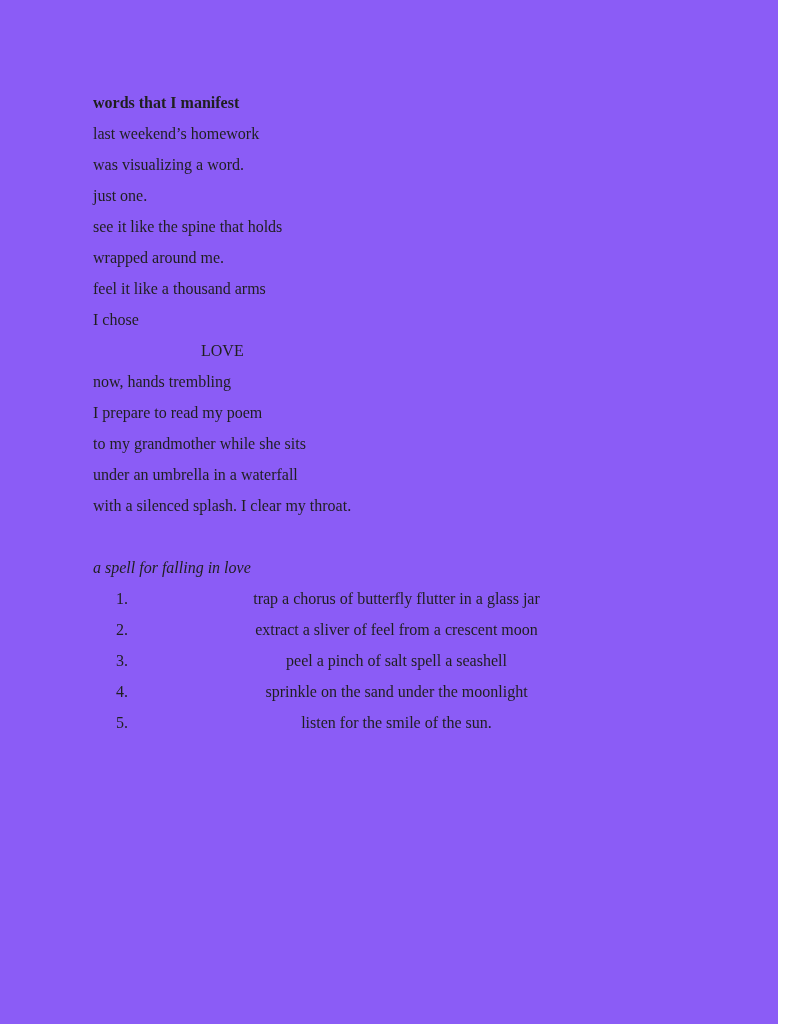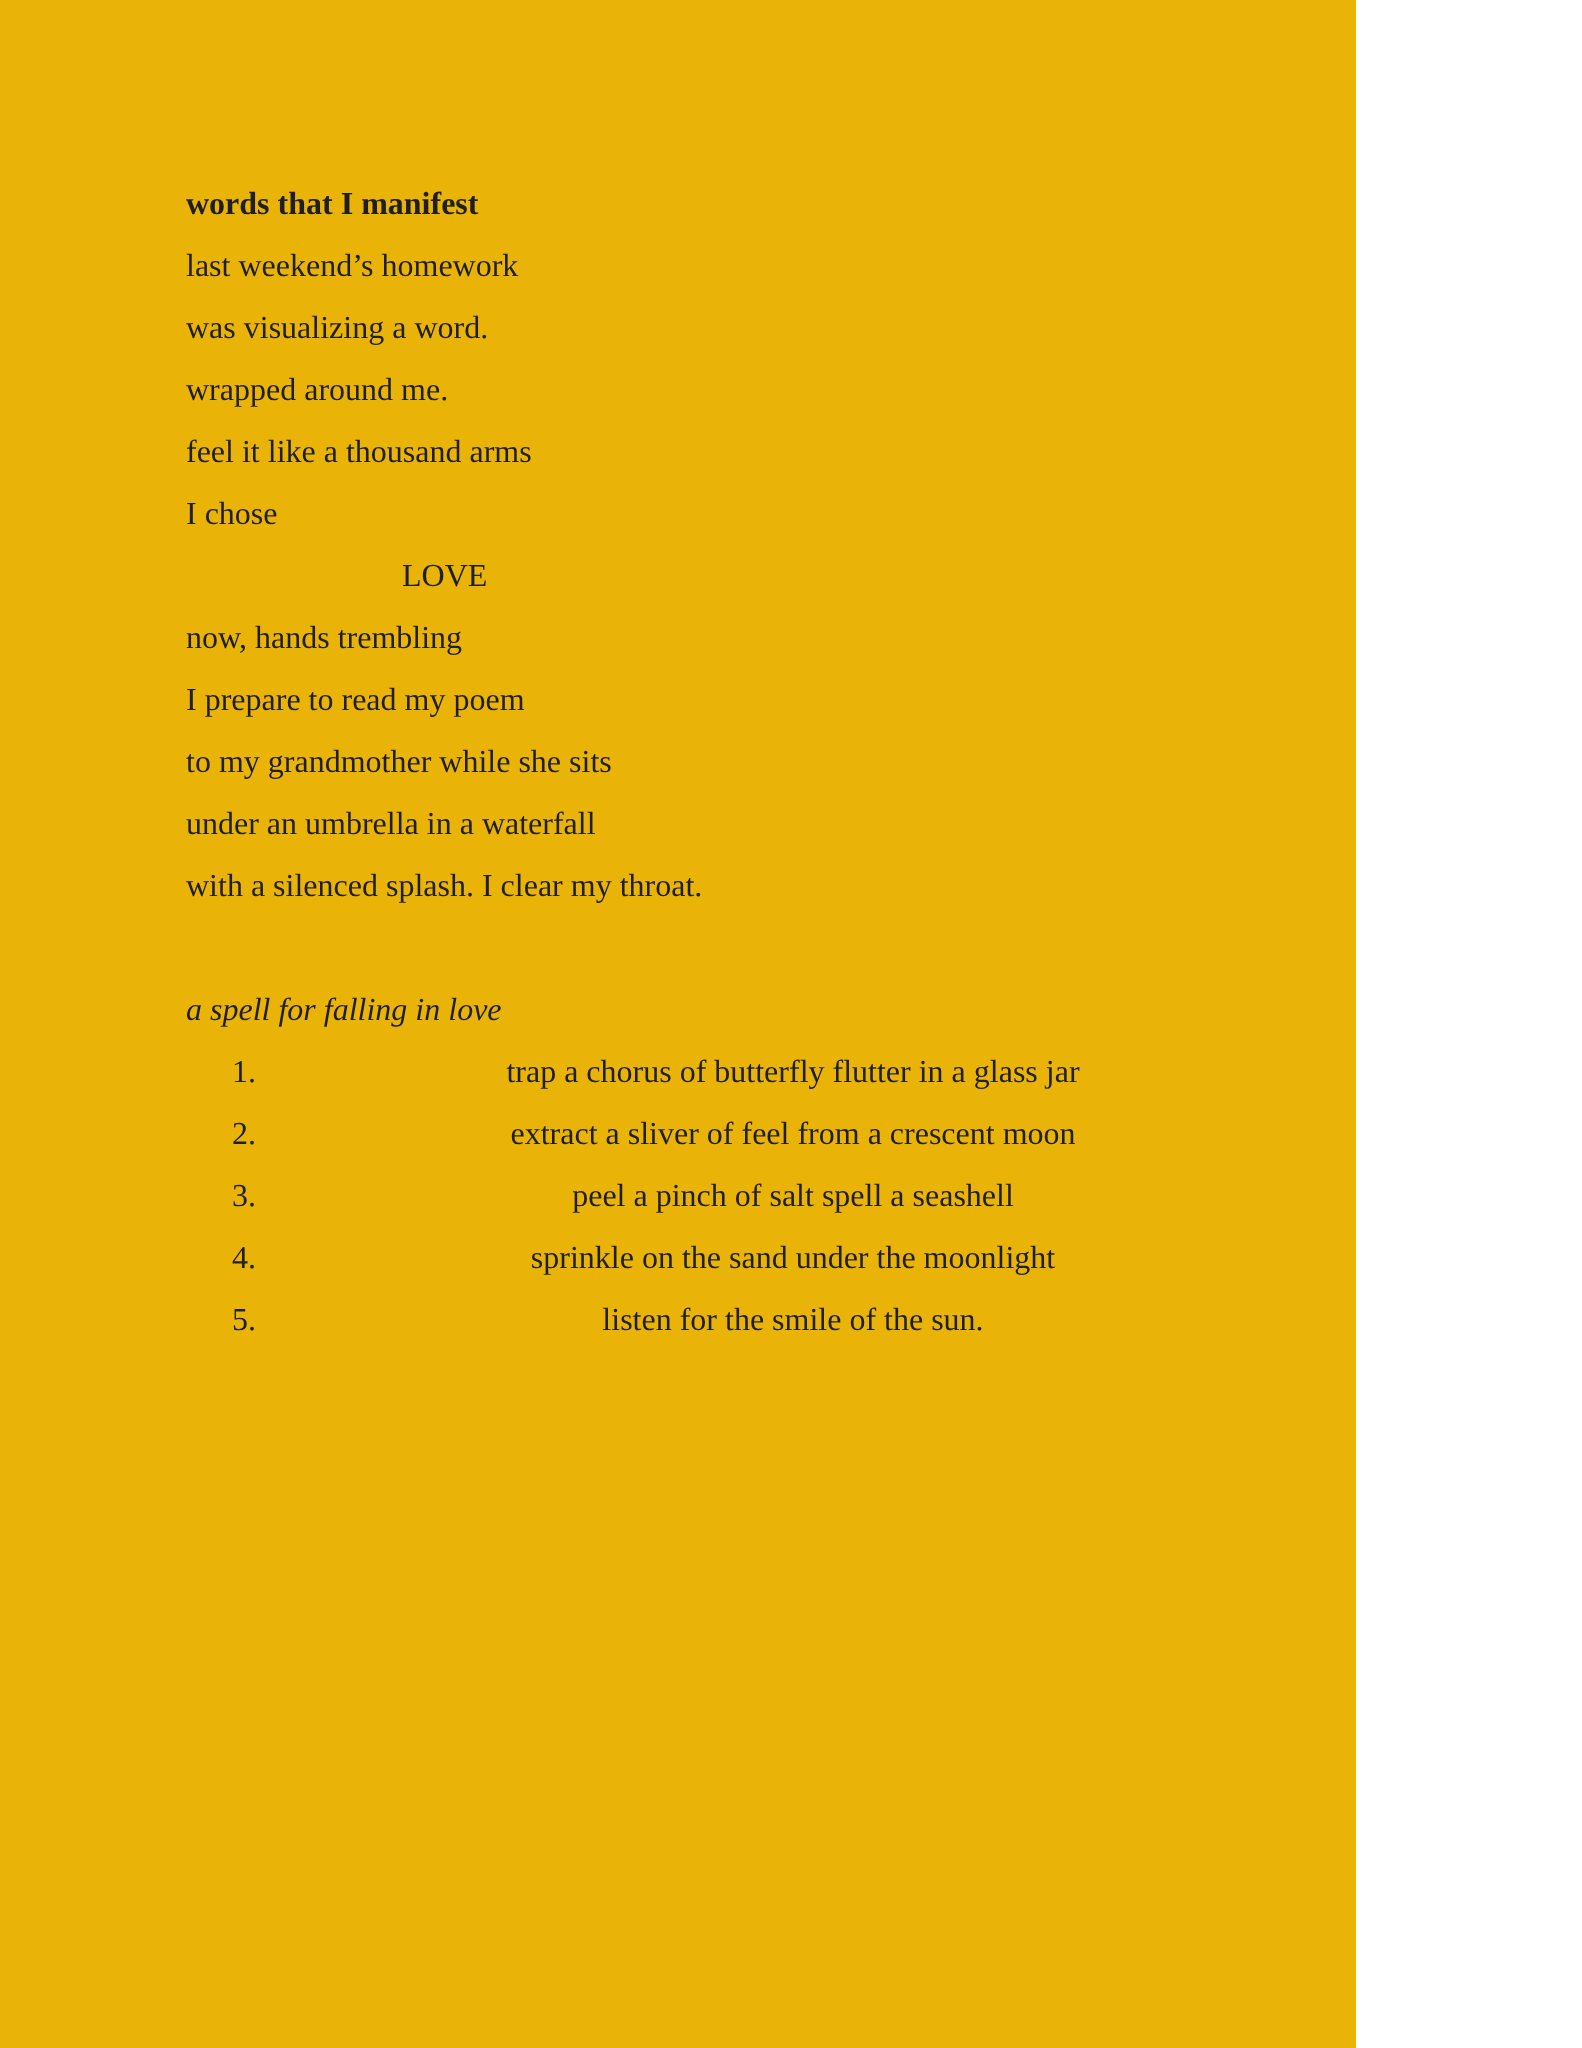--- a/index.html
+++ b/index.html
@@ -2,23 +2,23 @@
 <html><head>
 <meta charset="utf-8">
 <style>
   html, body {
     margin: 0;
     padding: 0;
     background: #ffffff;
   }
   .page {
     position: relative;
-    width: 678px;
+    width: 778px;
     height: 1024px;
-    background: #eab308;
+    background: #8b5cf6;
     overflow: hidden;
     font-family: "Liberation Serif", "DejaVu Serif", serif;
     color: #1f1f1f;
   }
   .content {
     position: absolute;
     left: 93px;
     top: 87px;
     width: 560px;
   }
@@ -59,20 +59,22 @@
 </head>
 <body>
 
 <div class="page">
   <div class="content">
 
     <p class="line title-line">words that I manifest</p>
 
     <p class="line">last weekend’s homework</p>
     <p class="line">was visualizing a word.</p>
+    <p class="line">just one.</p>
+    <p class="line">see it like the spine that holds</p>
     <p class="line">wrapped around me.</p>
     <p class="line">feel it like a thousand arms</p>
     <p class="line">I chose</p>
 
     <p class="line chosen-word">LOVE</p>
 
     <p class="line">now, hands trembling</p>
     <p class="line">I prepare to read my poem</p>
     <p class="line">to my grandmother while she sits</p>
     <p class="line">under an umbrella in a waterfall</p>

